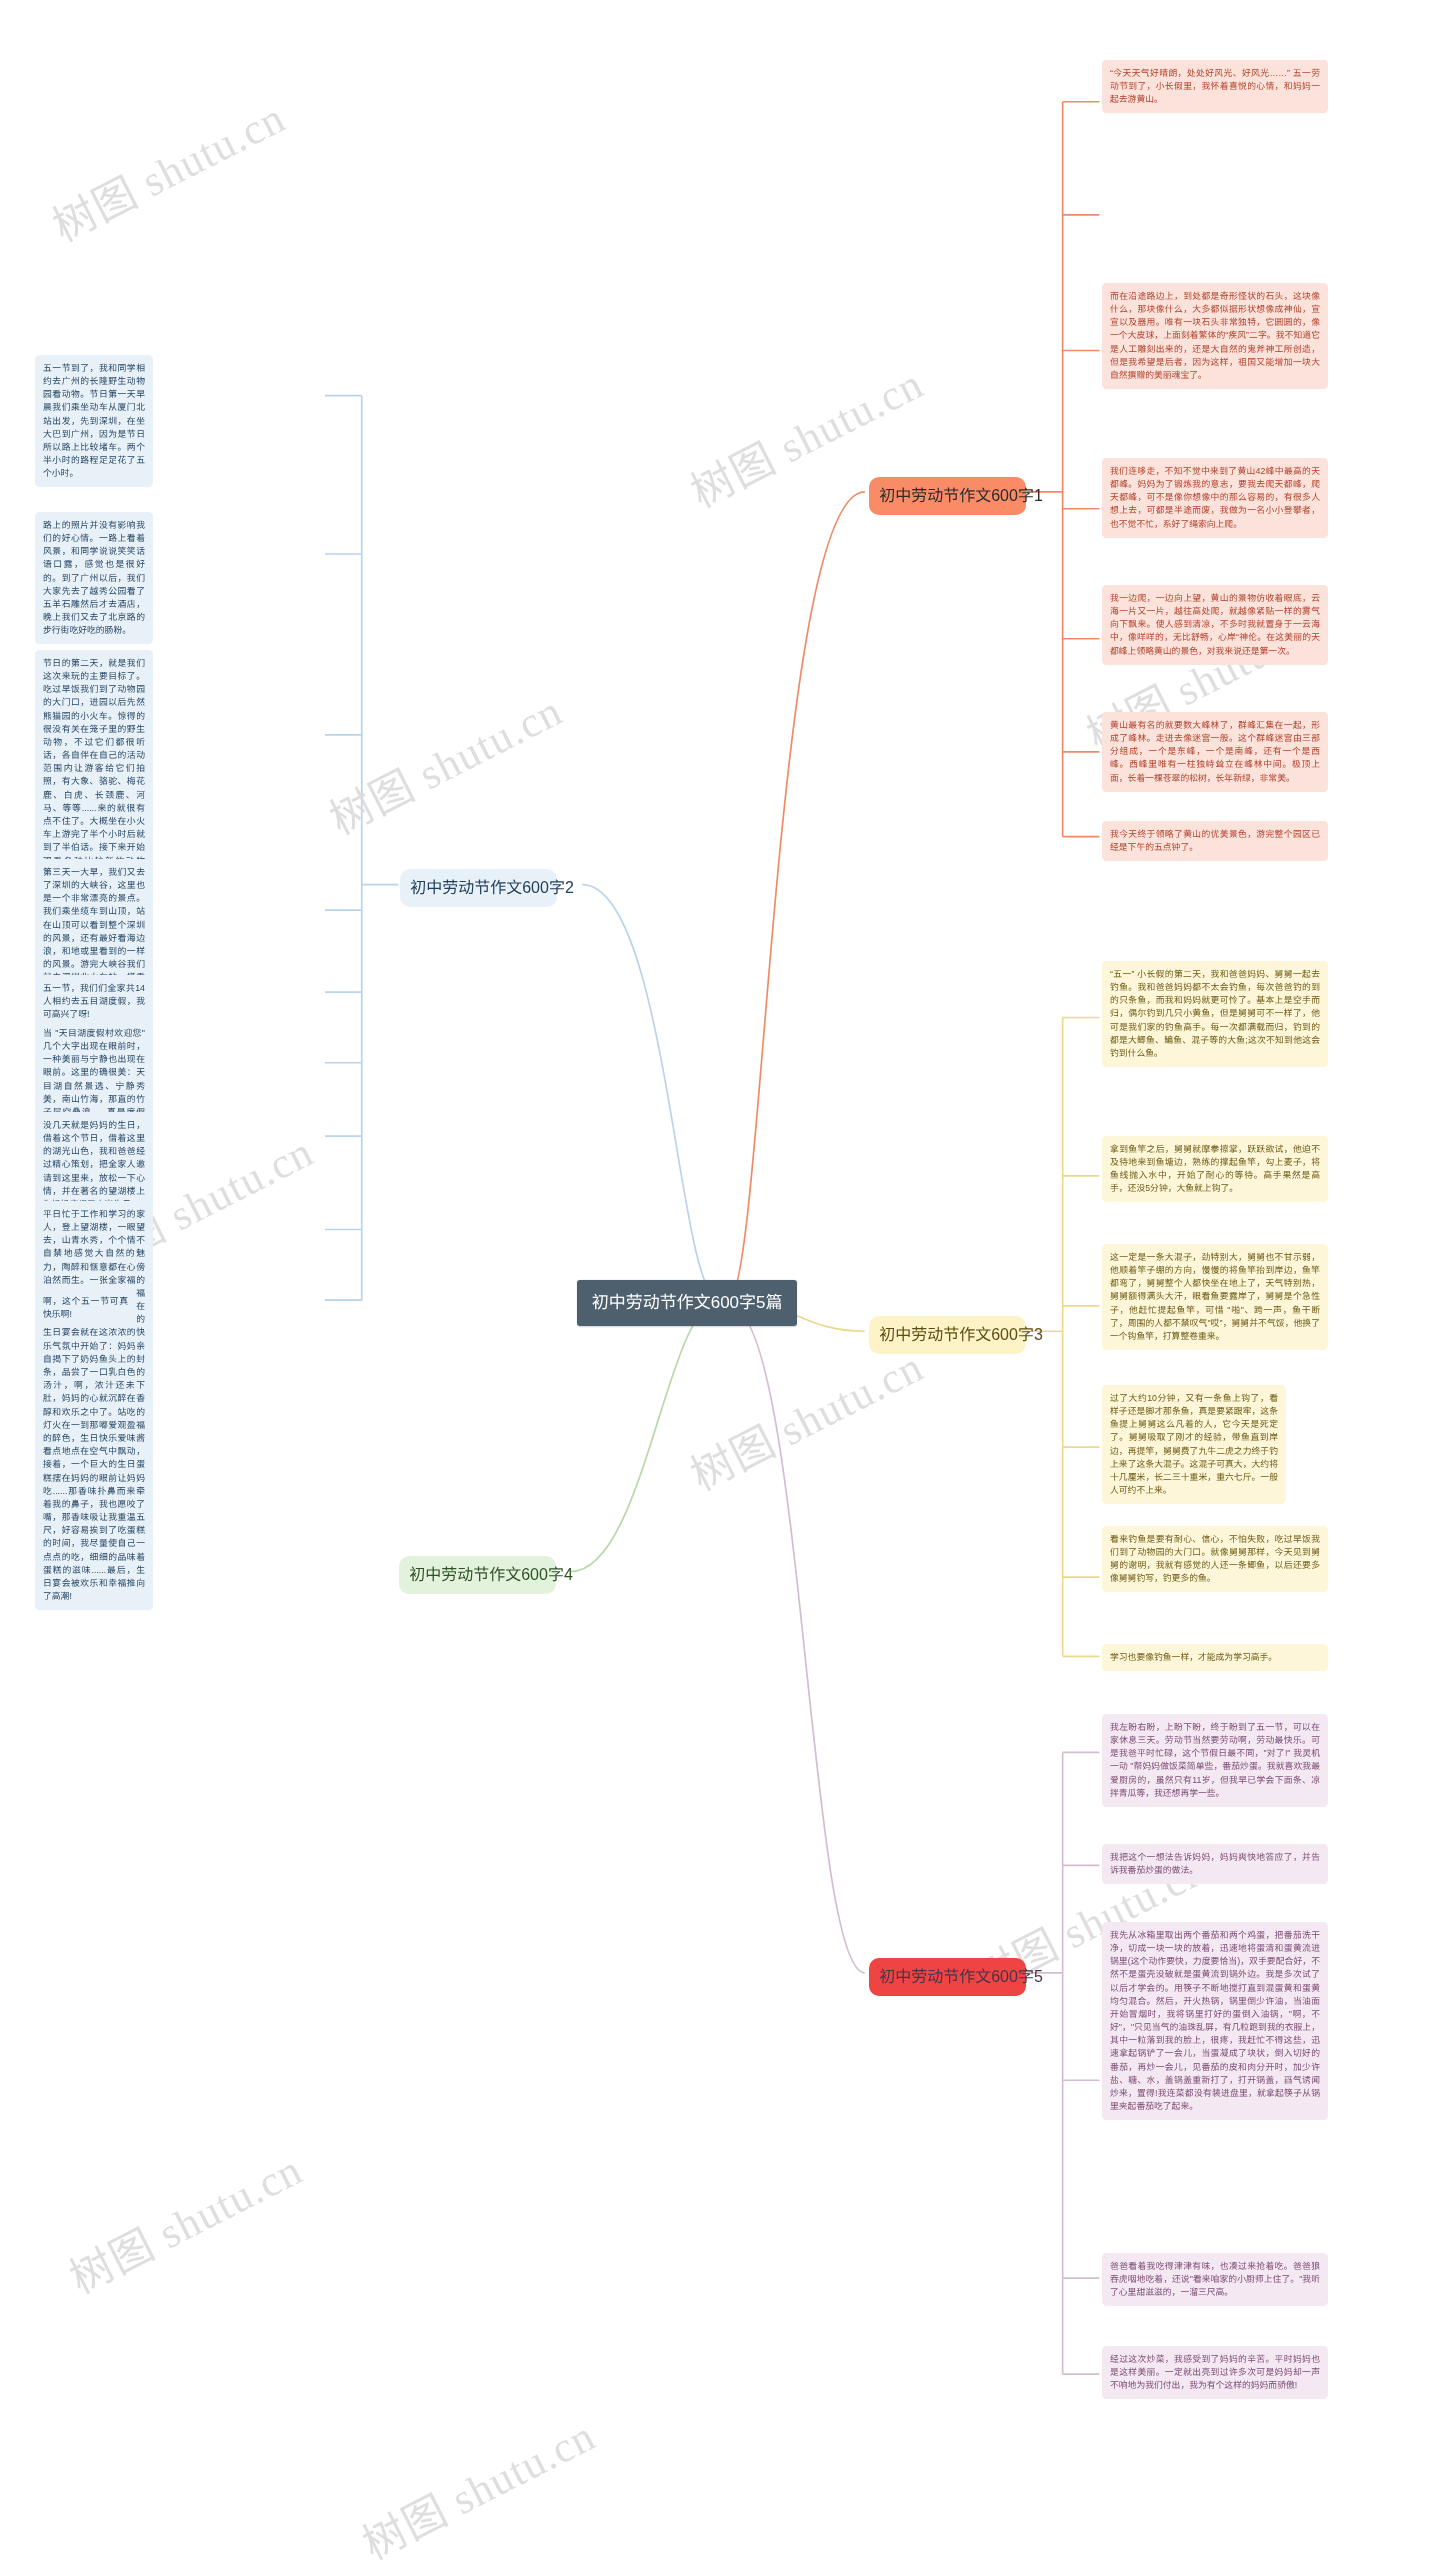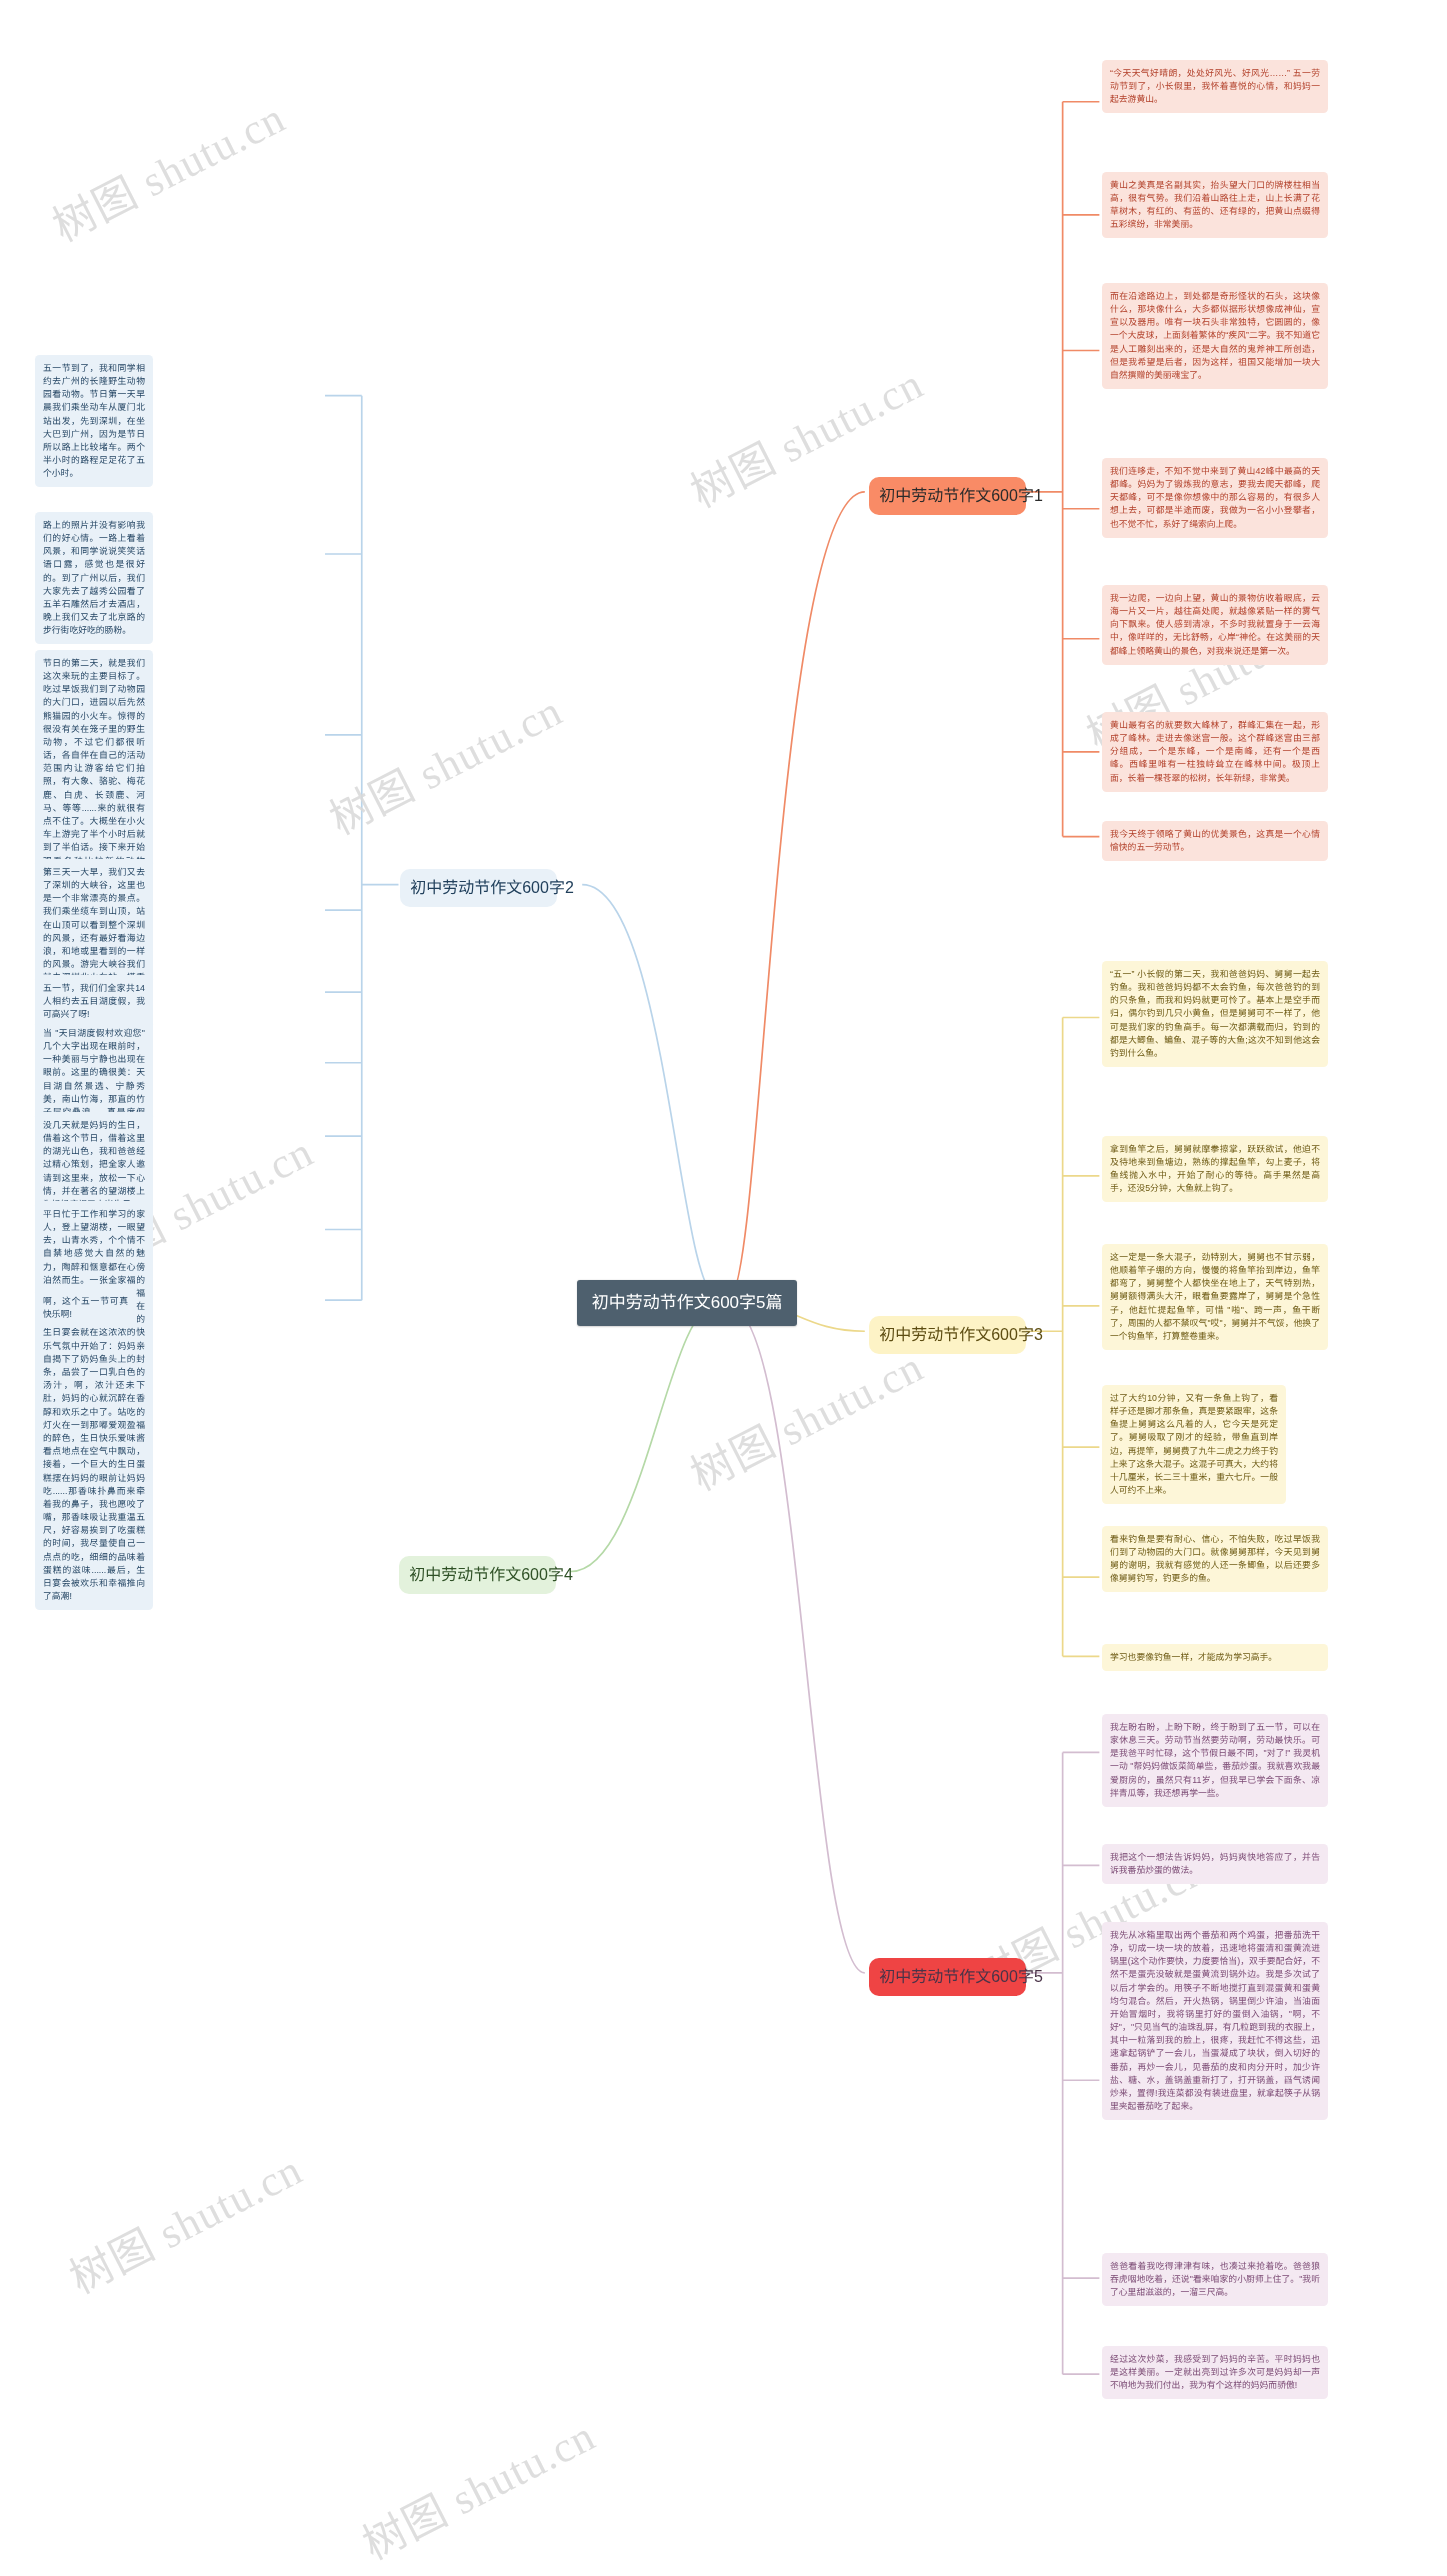--- a/index.html
+++ b/index.html
@@ -120,26 +120,25 @@
   <div class="wm" style="left:68px;top:1232px;">树图 shutu.cn</div>
   <div class="wm" style="left:678px;top:1447px;">树图 shutu.cn</div>
   <div class="wm" style="left:57px;top:2250px;">树图 shutu.cn</div>
   <div class="wm" style="left:961px;top:1950px;">树图 shutu.cn</div>
   <div class="wm" style="left:350px;top:2516px;">树图 shutu.cn</div>
 
   <div class="node root" style="left:577px;top:1280px;">初中劳动节作文600字5篇</div>
 
   <div class="node branch c1" style="left:869px;top:477px;width:157px;">初中劳动节作文600字1</div>
   <div class="node leaf c1" style="left:1102px;top:60px;width:226px;">“今天天气好晴朗，处处好风光、好风光……” 五一劳动节到了，小长假里，我怀着喜悦的心情，和妈妈一起去游黄山。</div>
-  <div class="node leaf c1" style="left:1102px;top:172px;width:226px;">黄山之美真是名副其实，抬头望大门口的牌楼柱相当高，很有气势。我们沿着山路往上走，山上长满了花草树木，有红的、有蓝的、还有绿的，把黄山点缀得五彩缤纷，非常美丽。</div>
   <div class="node leaf c1" style="left:1102px;top:283px;width:226px;">而在沿途路边上，到处都是奇形怪状的石头，这块像什么，那块像什么，大多都似据形状想像成神仙，宣宣以及器用。唯有一块石头非常独特，它圆圆的，像一个大皮球，上面刻着繁体的“疾风”二字。我不知道它是人工雕刻出来的，还是大自然的鬼斧神工所创造，但是我希望是后者，因为这样，祖国又能增加一块大自然撰赠的美丽魂宝了。</div>
   <div class="node leaf c1" style="left:1102px;top:458px;width:226px;">我们连哆走，不知不觉中来到了黄山42峰中最高的天都峰。妈妈为了锻炼我的意志，要我去爬天都峰，爬天都峰，可不是像你想像中的那么容易的，有很多人想上去，可都是半途而废，我做为一名小小登攀者，也不觉不忙，系好了绳索向上爬。</div>
   <div class="node leaf c1" style="left:1102px;top:585px;width:226px;">我一边爬，一边向上望，黄山的景物仿收着眼底，云海一片又一片，越往高处爬，就越像紧贴一样的雾气向下飘来。使人感到清凉，不多时我就置身于一云海中，像咩咩的，无比舒畅，心岸“神伦。在这美丽的天都峰上领略黄山的景色，对我来说还是第一次。</div>
   <div class="node leaf c1" style="left:1102px;top:712px;width:226px;">黄山最有名的就要数大峰林了，群峰汇集在一起，形成了峰林。走进去像迷宫一般。这个群峰迷宫由三部分组成，一个是东峰，一个是南峰，还有一个是西峰。西峰里唯有一柱独峙耸立在峰林中间。极顶上面，长着一棵苍翠的松树，长年新绿，非常美。</div>
-  <div class="node leaf c1" style="left:1102px;top:821px;width:226px;">我今天终于领略了黄山的优美景色，这真是一个心情愉快的五一劳动节。</div>
+  <div class="node leaf c1" style="left:1102px;top:821px;width:226px;">我今天终于领略了黄山的优美景色，游完整个园区已经是下午的五点钟了。</div>
 
   <div class="node branch c2" style="left:400px;top:869px;width:157px;">初中劳动节作文600字2</div>
   <div class="node leaf c2" style="left:35px;top:355px;width:118px;">五一节到了，我和同学相约去广州的长隆野生动物园看动物。节日第一天早晨我们乘坐动车从厦门北站出发，先到深圳，在坐大巴到广州，因为是节日所以路上比较堵车。两个半小时的路程足足花了五个小时。</div>
   <div class="node leaf c2" style="left:35px;top:512px;width:118px;">路上的照片并没有影响我们的好心情。一路上看着风景，和同学说说笑笑话语口露，感觉也是很好的。到了广州以后，我们大家先去了越秀公园看了五羊石雕然后才去酒店，晚上我们又去了北京路的步行街吃好吃的肠粉。</div>
   <div class="node leaf c2" style="left:35px;top:650px;width:118px;">节日的第二天，就是我们这次来玩的主要目标了。吃过早饭我们到了动物园的大门口，进园以后先然熊猫园的小火车。惊得的很没有关在笼子里的野生动物，不过它们都很听话，各自伴在自己的活动范围内让游客给它们拍照，有大象、骆驼、梅花鹿、白虎、长颈鹿、河马、等等......来的就很有点不住了。大概坐在小火车上游完了半个小时后就到了半伯话。接下来开始观看各种比较新的动物了，有食蚁兽、孔雀、考拉、火烈鸟、猫头鹰、蛇。在观看这些牵引的时候我看了为身则场的动物表演大象表演、猴子表演等。这里真是个热闹的动物大家族啊。游完整个园区已经是下午的五点钟了。因为晚上还要看长隆的国际大马戏，我们就开心的从南门离开去酒店先休息一会了。</div>
   <div class="node leaf c2" style="left:35px;top:859px;width:118px;">第三天一大早，我们又去了深圳的大峡谷，这里也是一个非常漂亮的景点。我们乘坐缆车到山顶，站在山顶可以看到整个深圳的风景，还有最好看海边浪，和地或里看到的一样的风景。游完大峡谷我们就去深圳北火车站，搭乘六点半的动车愉快地回家了。</div>
   <div class="node leaf c2" style="left:35px;top:975px;width:118px;">五一节，我们们全家共14人相约去五目湖度假，我可高兴了呀!</div>
   <div class="node leaf c2" style="left:35px;top:1020px;width:118px;">当 "天目湖度假村欢迎您" 几个大字出现在眼前时，一种美丽与宁静也出现在眼前。这里的确很美：天目湖自然景选、宁静秀美，南山竹海，那直的竹子层空叠浪......真是度假休闲的好地方!</div>
   <div class="node leaf c2" style="left:35px;top:1112px;width:118px;">没几天就是妈妈的生日，借着这个节日，借着这里的湖光山色，我和爸爸经过精心策划，把全家人邀请到这里来，放松一下心情，并在著名的望湖楼上为妈妈庆祝五十岁生日。</div>
   <div class="node leaf c2" style="left:35px;top:1201px;width:118px;">平日忙于工作和学习的家人，登上望湖楼，一眼望去，山青水秀，个个情不自禁地感觉大自然的魅力，陶醉和惬意都在心傍泊然而生。一张全家福的合影就在这里的时刻幸福地留下了。所有的人都在这里获得了快乐。妈妈的生日宴会就在这浓浓的快乐气氛中开始了：妈妈亲自揭下了奶妈鱼头上的封条，品尝了一口乳白色的汤汁，啊，浓汁还未下肚，妈妈的心就沉醉在香醇和欢乐之中了。站吃的灯火在一到那嘟爱观盈福的醉色，生日快乐爱味酱看点地点在空气中飘动，接着，一个巨大的生日蛋糕摆在妈妈的眼前让妈妈吃......那香味扑鼻而来牵着我的鼻子，我也愿咬了嘴，那香味吸让我重温五尺，好容易挨到了吃蛋糕的时间，我尽量使自己一点点的吃，细细的品味着蛋糕的滋味......最后，生日宴会被欢乐和幸福推向了高潮!</div>

